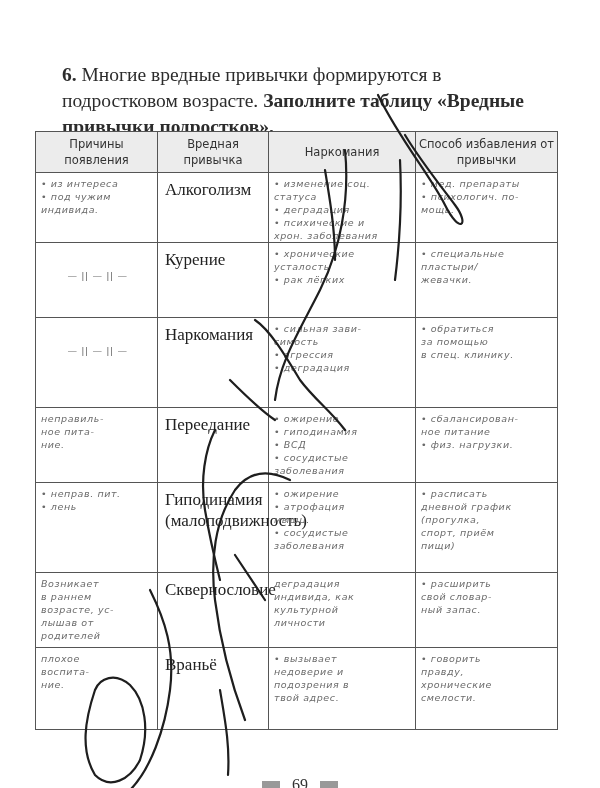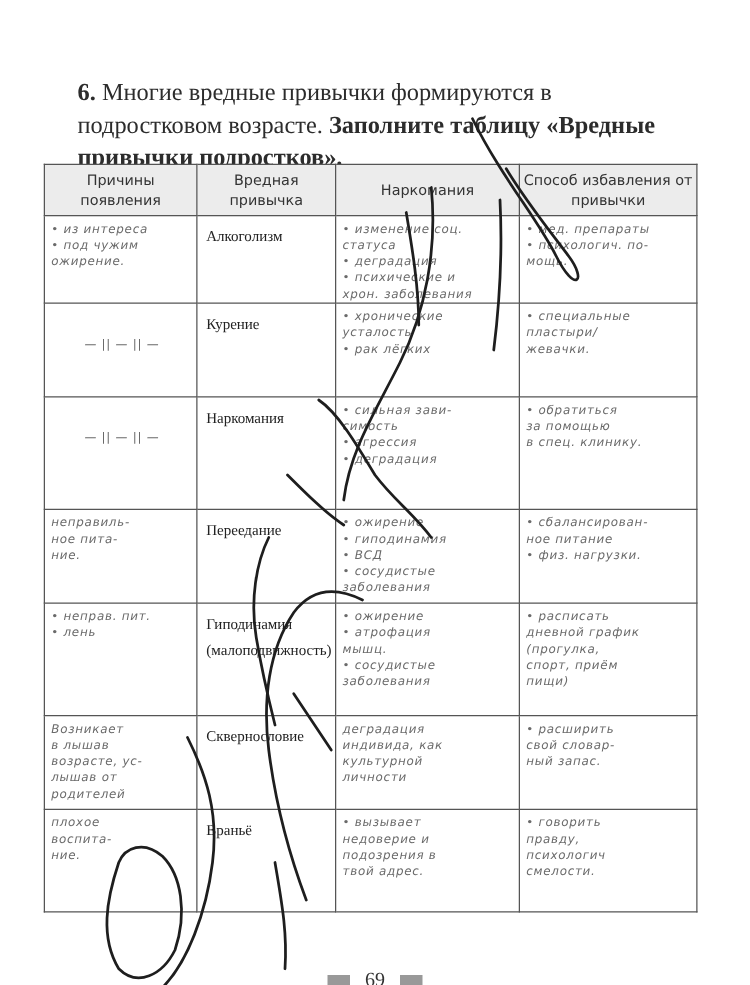--- a/index.html
+++ b/index.html
@@ -17,21 +17,21 @@
     position: absolute; left: 35px; top: 131px; border-collapse: collapse;
     width: 522px; table-layout: fixed;
   }
   table.habits td, table.habits th { border: 1px solid #555; vertical-align: top; padding: 0; }
   table.habits th {
     background: #ececec; height: 40px;
     font-family: "DejaVu Sans", sans-serif; font-weight: normal; font-size: 11.5px; line-height: 16px;
     color: #333; text-align: center; vertical-align: middle;
   }
   .habit {
-    font-family: "Liberation Serif", serif; font-size: 12px; line-height: 21px; color: #222;
+    font-family: "Liberation Serif", serif; font-size: 17px; line-height: 21px; color: #222;
     padding: 6px 0 0 7px;
   }
   .hand {
     font-family: "DejaVu Sans", sans-serif; font-style: italic; font-size: 9.5px; line-height: 13px;
     color: #6a6a6a; letter-spacing: 0.6px; padding: 4px 3px 0 5px;
   }
   .hand div { white-space: nowrap; }
   .hand.center { text-align: center; padding-top: 26px; }
   .footer {
     position: absolute; left: 0; top: 776px; width: 600px; text-align: center;
@@ -63,21 +63,21 @@
       <th>Наркомания</th>
       <th>Способ избавления от привычки</th>
     </tr>
   </thead>
   <tbody id="tbody">
       <tr style="height: 61px;">
         <td>
           <div class="hand">
             <div>• из интереса</div>
             <div>• под чужим</div>
-            <div>ожирение.</div>
+            <div>индивида.</div>
           </div>
         </td>
         <td>
           <div class="habit">Алкоголизм</div>
         </td>
         <td>
           <div class="hand">
             <div>• изменение соц.</div>
             <div>статуса</div>
             <div>• деградация</div>
@@ -196,21 +196,21 @@
             <div>(прогулка,</div>
             <div>спорт, приём</div>
             <div>пищи)</div>
           </div>
         </td>
       </tr>
       <tr style="height: 75px;">
         <td>
           <div class="hand">
             <div>Возникает</div>
-            <div>в лышав</div>
+            <div>в раннем</div>
             <div>возрасте, ус-</div>
             <div>лышав от</div>
             <div>родителей</div>
           </div>
         </td>
         <td>
           <div class="habit">Сквернословие</div>
         </td>
         <td>
           <div class="hand">
@@ -244,21 +244,21 @@
             <div>• вызывает</div>
             <div>недоверие и</div>
             <div>подозрения в</div>
             <div>твой адрес.</div>
           </div>
         </td>
         <td>
           <div class="hand">
             <div>• говорить</div>
             <div>правду,</div>
-            <div>психологич</div>
+            <div>хронические</div>
             <div>смелости.</div>
           </div>
         </td>
       </tr>
     </tbody>
 </table>
 
 <svg class="scribble" width="600" height="788" viewBox="0 0 600 788">
   <g fill="none" stroke="#1e1e1e" stroke-width="2.2" stroke-linecap="round">
     <path d="M378 95 C400 140 430 175 445 205 C460 235 470 225 455 205 C440 185 420 160 405 135"></path>

